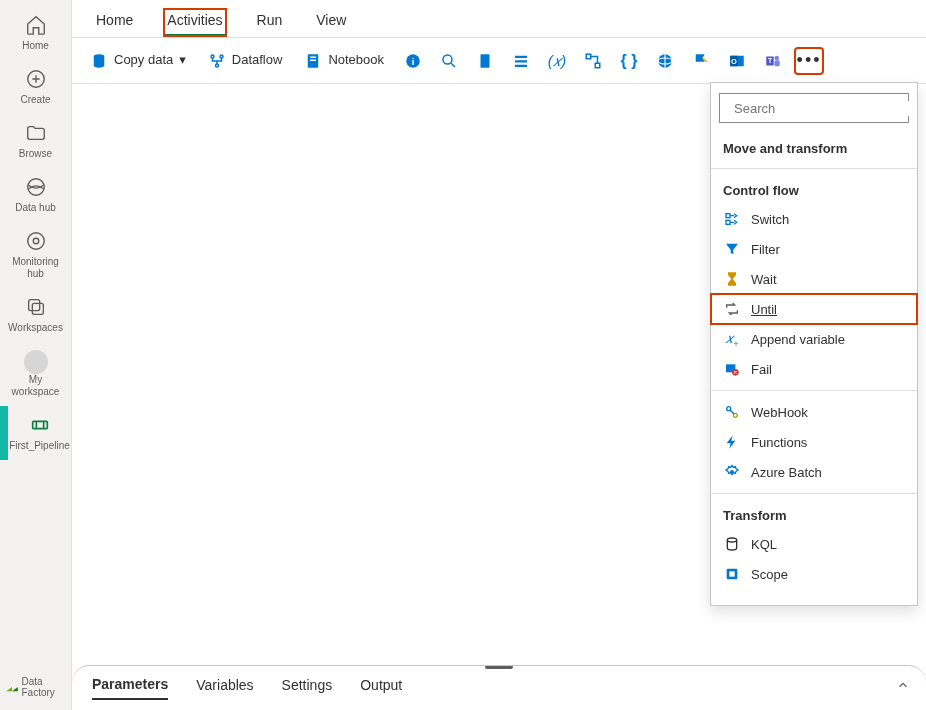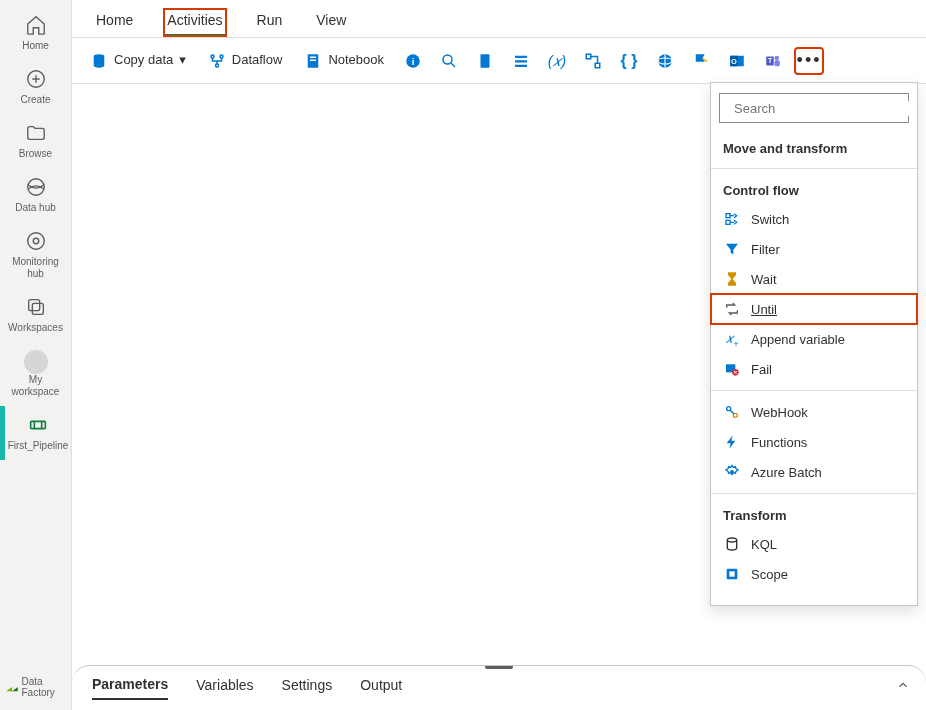--- a/index.html
+++ b/index.html
@@ -1,21 +1,21 @@
 <!DOCTYPE html>
 <html><head>
 <meta charset="utf-8">
 <style>
 * { box-sizing: border-box; margin: 0; padding: 0; }
 body { font-family: "Segoe UI", Arial, sans-serif; font-size: 13px; color: #323130; width: 926px; height: 710px; overflow: hidden; background: #fff; }
 .app { display: flex; height: 100%; }
 .sidebar { width: 72px; background: #f3f2f1; display: flex; flex-direction: column; align-items: center; padding-top: 6px; border-right: 1px solid #e1dfdd; }
 .sidebar-item { width: 100%; display: flex; flex-direction: column; align-items: center; padding: 8px 4px; cursor: pointer; font-size: 10px; color: #605e5c; text-align: center; line-height: 1.2; }
 .sidebar-item svg, .sidebar-item .circle-icon { width: 22px; height: 22px; margin-bottom: 4px; }
-.sidebar-item.active { border-left: 5px solid #14b8a6; }
+.sidebar-item.active { border-left: 8px solid #14b8a6; }
 .sidebar-spacer { flex: 1; }
 .sidebar-bottom { width: 100%; display: flex; flex-direction: row; align-items: center; padding: 8px 4px 12px; font-size: 10px; color: #605e5c; }
 .main { flex: 1; display: flex; flex-direction: column; position: relative; }
 .tabs { display: flex; gap: 26px; padding: 8px 20px 0; border-bottom: 1px solid #e1dfdd; height: 38px; }
 .tab { padding: 4px 4px 8px; cursor: pointer; font-size: 14px; color: #323130; }
 .tab.active { border-bottom: 3px solid #0d7e43; font-weight: 400; }
 .tab.highlight { outline: 2px solid #d83b01; outline-offset: -2px; }
 .toolbar { display: flex; align-items: center; padding: 8px 10px; gap: 6px; border-bottom: 1px solid #e1dfdd; height: 46px; }
 .tb-btn { display: flex; gap: 6px; padding: 4px 8px; cursor: pointer; font-size: 13px; border-radius: 4px; }
 .tb-icon { width: 18px; height: 18px; display: inline-flex; align-items: center; justify-content: center; }

